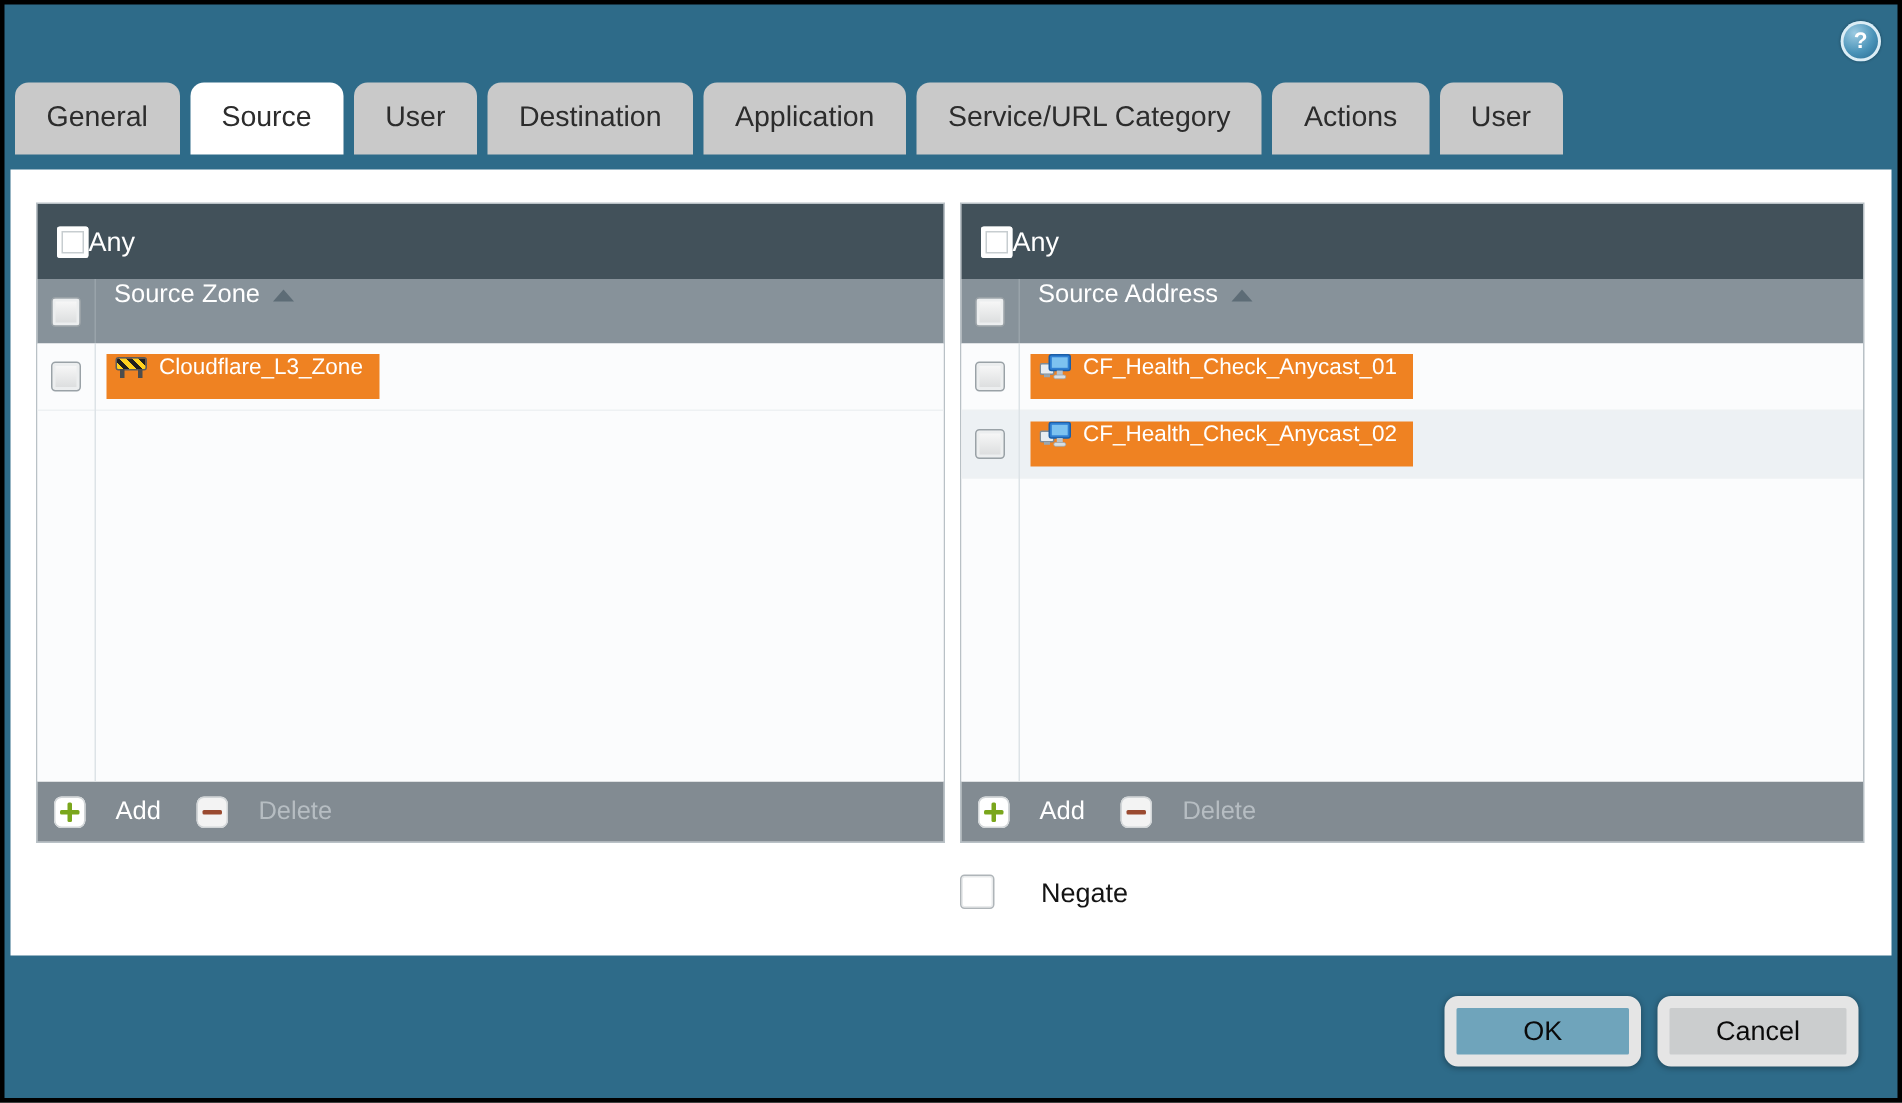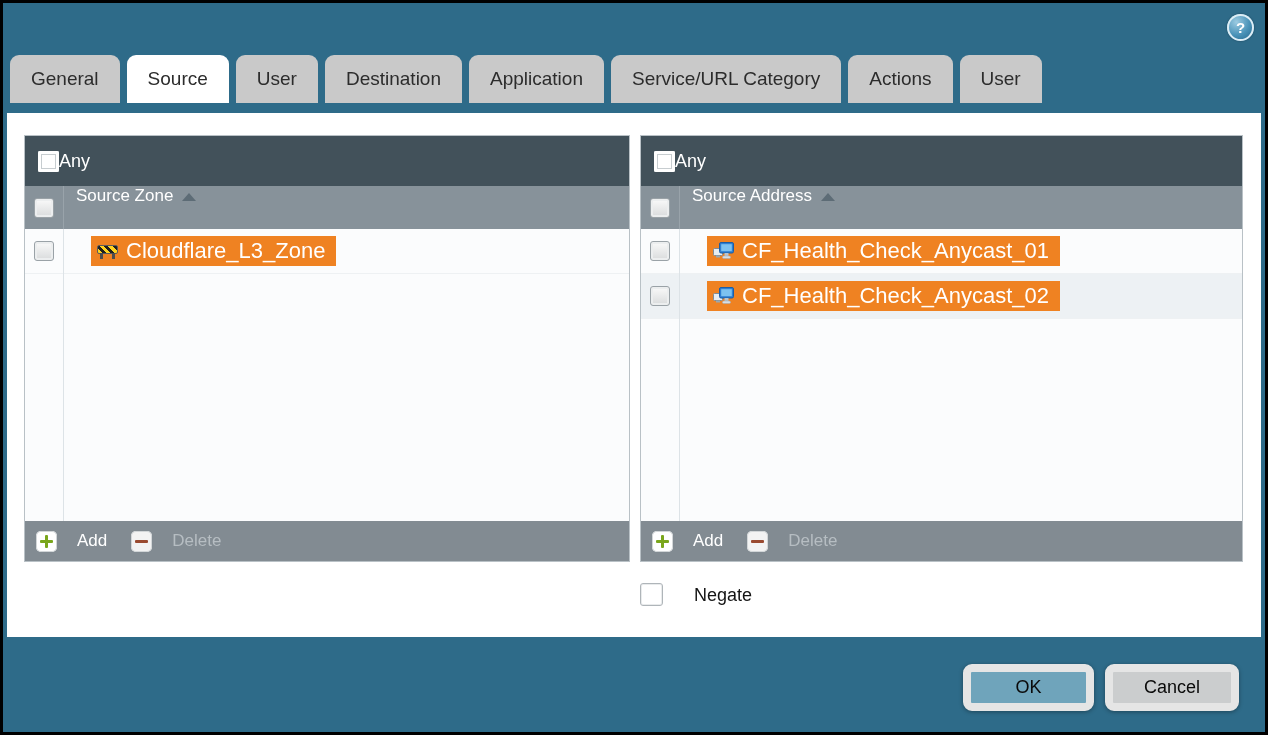--- a/index.html
+++ b/index.html
@@ -44,22 +44,22 @@
               border-bottom:8px solid #5d6c76;margin-top:1px;}
 
   .rows{flex:1 1 auto;position:relative;background:#fbfcfd;overflow:hidden;}
   .rows::before{content:"";position:absolute;left:38px;top:0;bottom:0;width:1px;background:#dde3e7;}
   .row{height:44px;display:flex;align-items:center;border-bottom:1px solid #eef1f3;}
   .row:nth-child(even){background:#edf1f4;}
   .row .cb-cell{width:38px;flex:0 0 38px;display:flex;align-items:center;justify-content:center;}
   .cb{width:18px;height:18px;border:1px solid #9aa2a7;border-radius:3px;cursor:pointer;
       background:linear-gradient(#fafafa,#d9dbdc);box-shadow:inset 0 0 0 2px #eceeef;}
 
-  .chip{margin-left:28px;height:30px;background:#ef8222;display:inline-flex;align-items:center;
-        padding:0 11px 0 6px;gap:8px;color:#fff;font-size:22px;cursor:pointer;}
+  .chip{margin-left:8px;height:30px;background:#ef8222;display:inline-flex;
+        padding:0 11px 0 6px;gap:8px;color:#fff;font-size:15px;cursor:pointer;}
 
   .zone-icon{width:21px;height:16px;position:relative;flex:0 0 21px;}
   .zone-icon::before{content:"";position:absolute;left:0;top:2px;width:21px;height:9px;
         background:repeating-linear-gradient(45deg,#ffd21e 0 3px,#1f1f1f 3px 6px);
         border:1px solid #5c5c5c;border-radius:2px;box-sizing:border-box;}
   .zone-icon::after{content:"";position:absolute;left:3px;bottom:0;width:3px;height:6px;
         background:#4d4d4d;box-shadow:12px 0 0 #4d4d4d;}
   .addr-icon{flex:0 0 21px;display:flex;}
 
   .panel-footer{height:40px;flex:0 0 40px;background:#828b92;display:flex;align-items:center;

